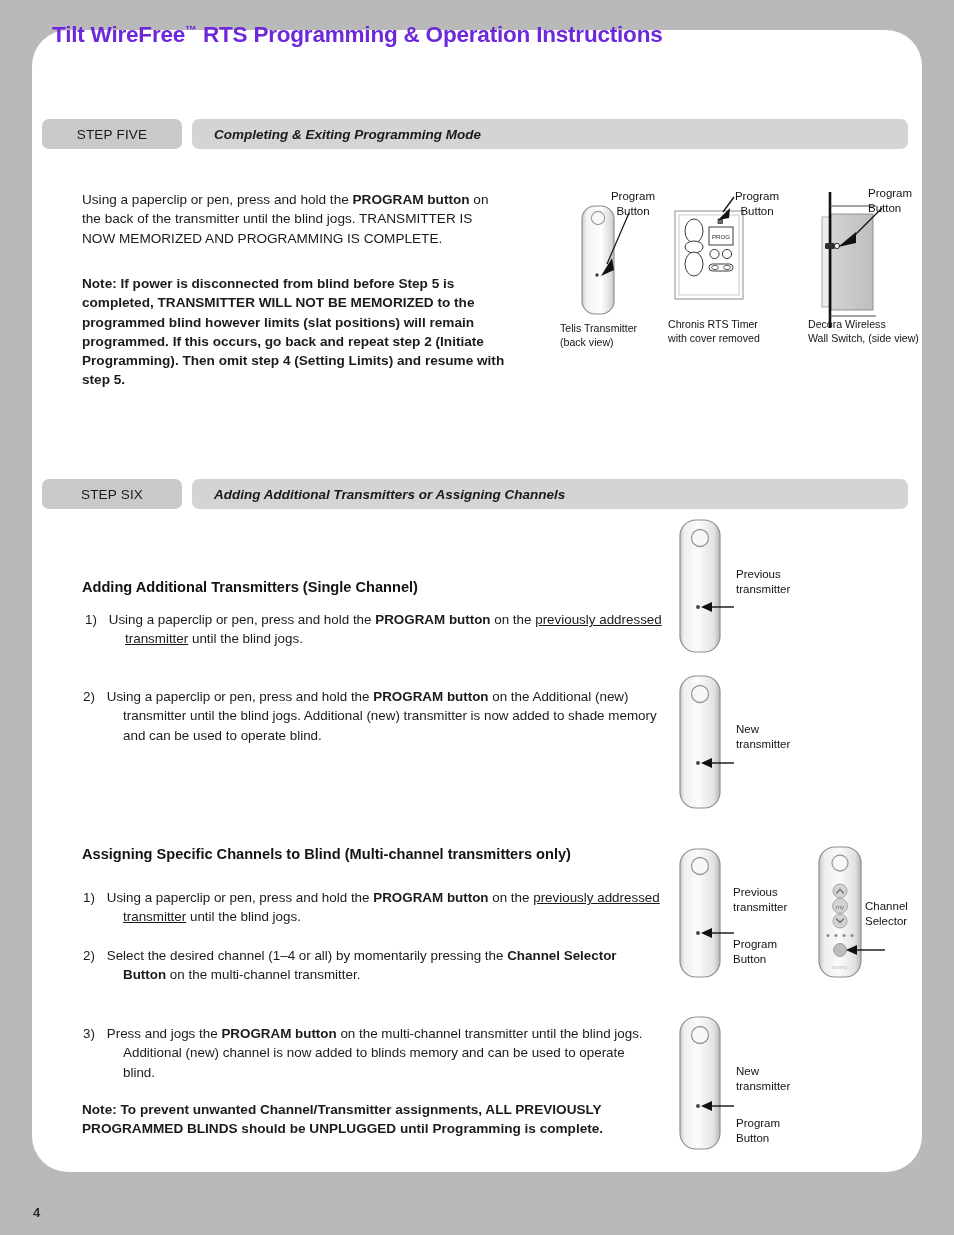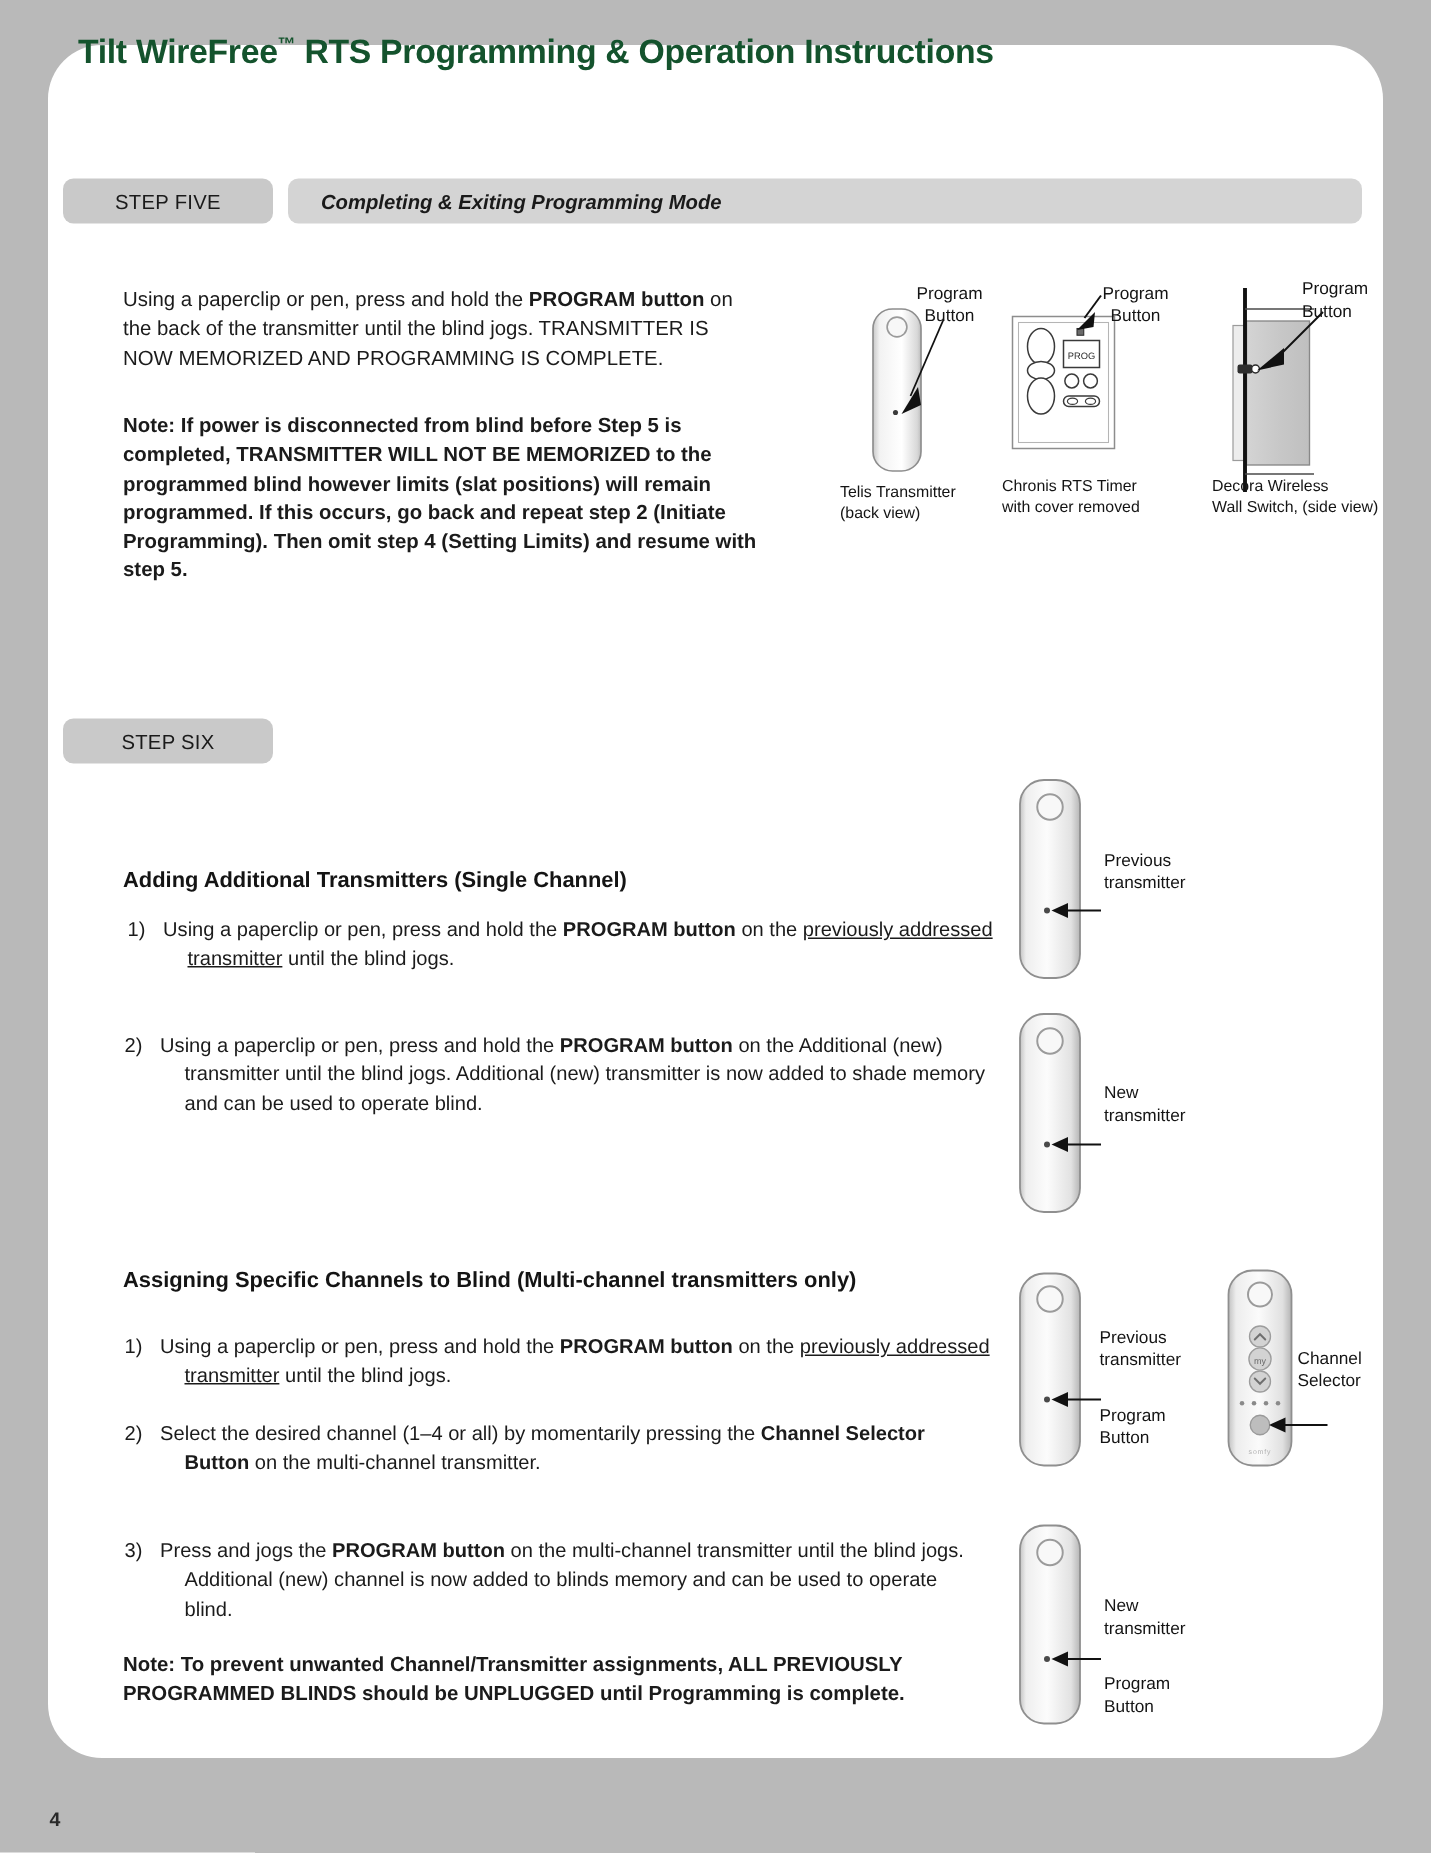--- a/index.html
+++ b/index.html
@@ -9,21 +9,21 @@
     font-family:"Liberation Sans", sans-serif;
     position:relative;
     overflow:hidden;
   }
   .page-panel{
     position:absolute;left:32px;top:30px;width:890px;height:1142px;
     background:#ffffff;border-radius:36px;
   }
   .doc-title{
     position:absolute;left:52px;top:22px;
-    font-size:22.5px;font-weight:bold;color:#14532d;
+    font-size:22.5px;font-weight:bold;color:#6d28d9;
     letter-spacing:-0.2px;white-space:nowrap;
   }
   .doc-title .tm{font-size:12px;vertical-align:super;}
 
   
   .step-bar{position:absolute;height:30px;}
   .step-tab{
     position:absolute;left:0;top:0;width:140px;height:30px;
     background:#c9c9c9;border-radius:7px;
     display:flex;align-items:center;justify-content:center;
@@ -191,20 +191,23 @@
   <div>Button</div>
 </div>
 <div class="cap" style="left:808px;top:318px;width:140px;">
   <div>Decora Wireless</div>
   <div>Wall Switch, (side view)</div>
 </div>
 
 <div class="step-bar" style="left:42px;top:479px;width:895px;">
   <div class="step-tab">
     <span>STEP SIX</span>
+  </div>
+  <div class="step-title">
+    <span>Adding Additional Transmitters or Assigning Channels</span>
   </div>
 </div>
 
 <div class="sub-head" style="left:82px;top:567px;margin-top:12px;">Adding Additional Transmitters (Single Channel)</div>
 
 <div class="num-item" style="left:105px;top:610px;width:540px;text-indent:-20px;padding-left:20px;">
   <span class="n">1)</span>
   <span>Using a paperclip or pen, press and hold the </span><b>PROGRAM button</b><span> on the </span><span class="u">previously addressed transmitter</span><span> until the blind jogs.</span>
 </div>
 

